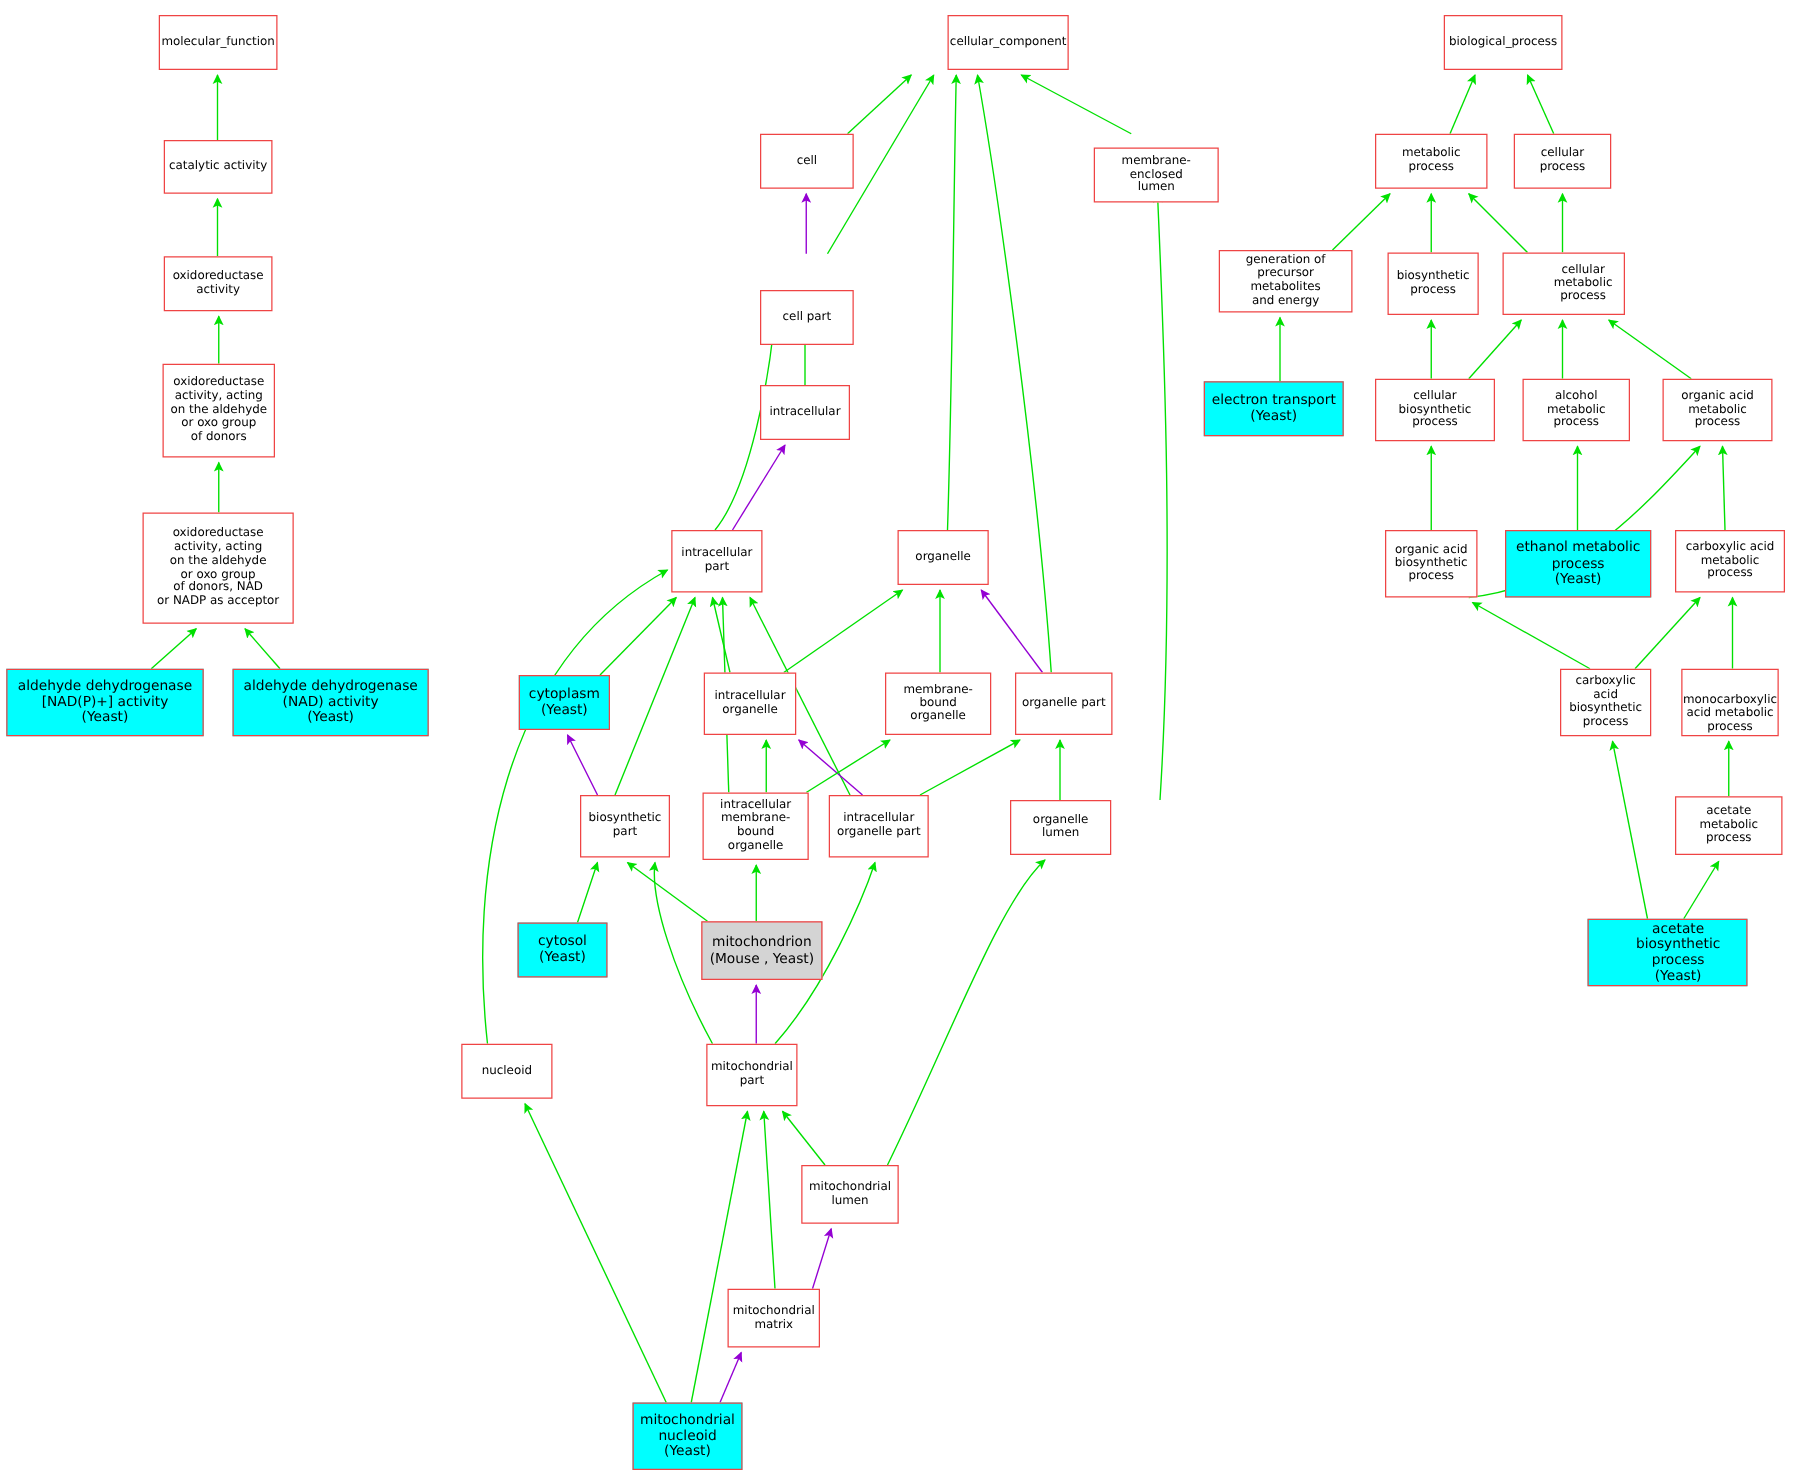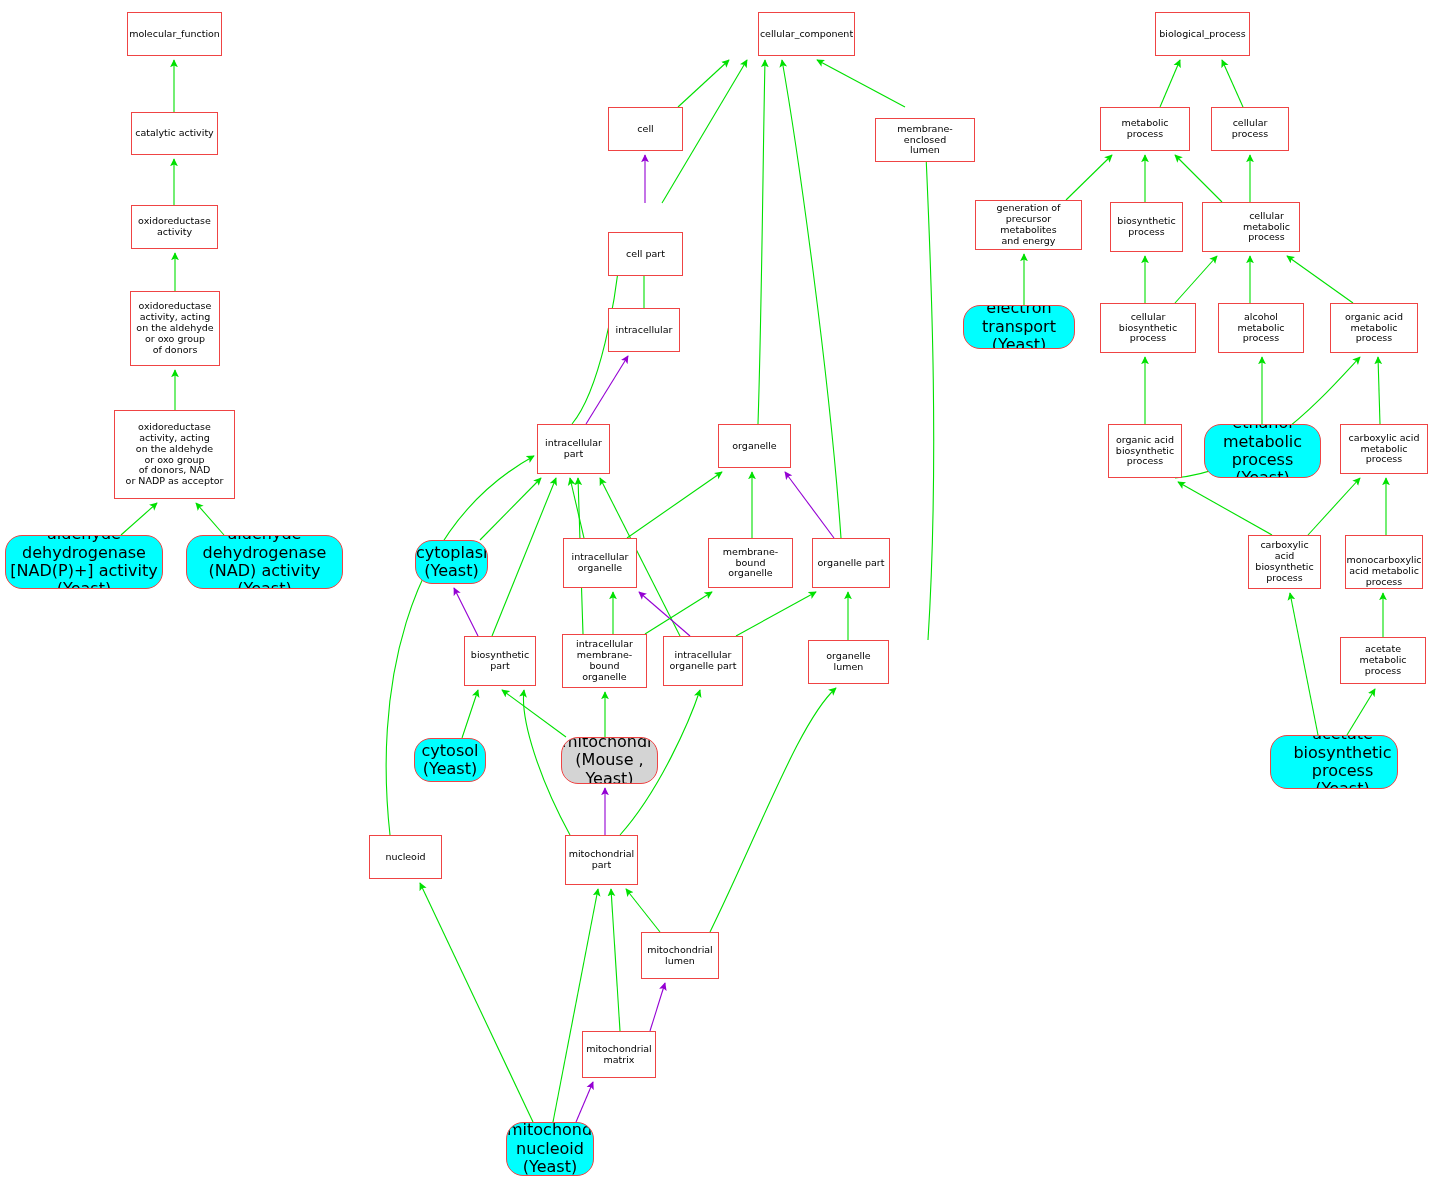--- a/index.html
+++ b/index.html
@@ -39,21 +39,21 @@
   .go-node .lbl {
     display: block;
     width: 100%;
     padding: 0 2px;
     white-space: pre-line;
   }
   .fill-white { background: #ffffff; }
   .fill-cyan  { background: #00ffff; }
   .fill-gray  { background: #d4d4d4; }
   .sz-sm  { font-size: 9.5px; }
-  .sz-md  { font-size: 16px; border-radius: 17px; }
+  .sz-md  { font-size: 11px; }
 </style>
 </head>
 <body>
 
 <div id="canvas">
   <svg id="edges" viewBox="0 0 1436 1183" xmlns="http://www.w3.org/2000/svg">
     <defs>
       <marker id="ah-green" markerWidth="9" markerHeight="9" refX="7.2" refY="4.5" orient="auto" markerUnits="userSpaceOnUse">
         <path d="M0,0.6 L8,4.5 L0,8.4 L1.8,4.5 Z" fill="#00e000"></path>
       </marker>

